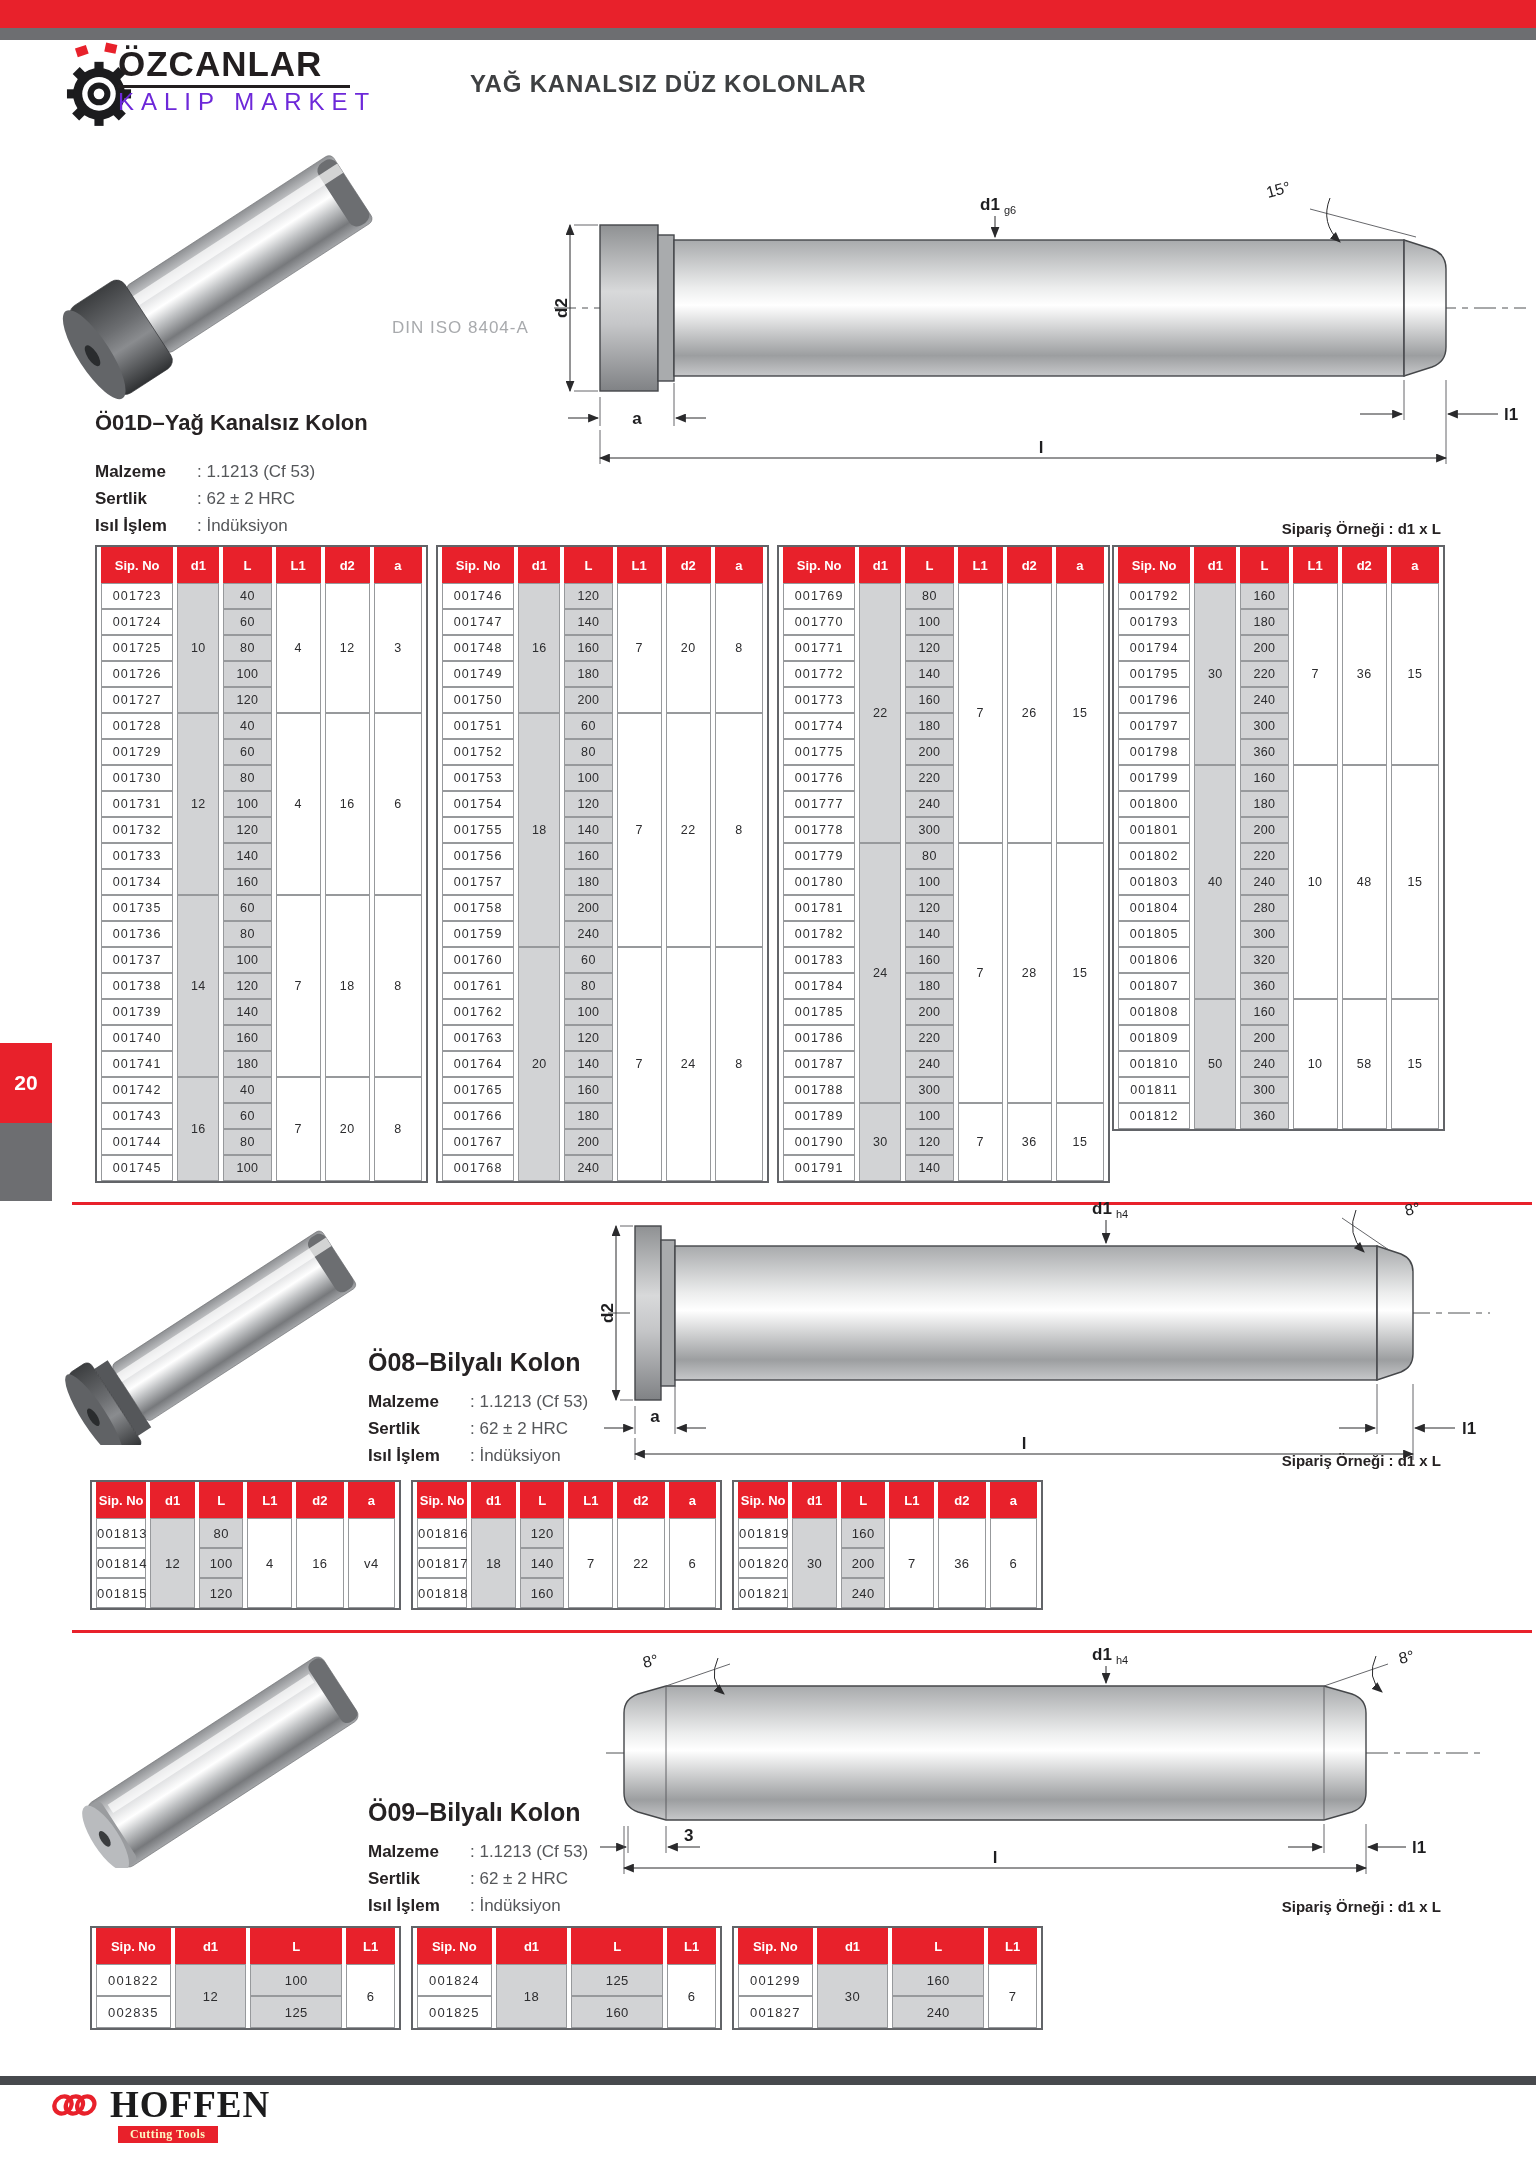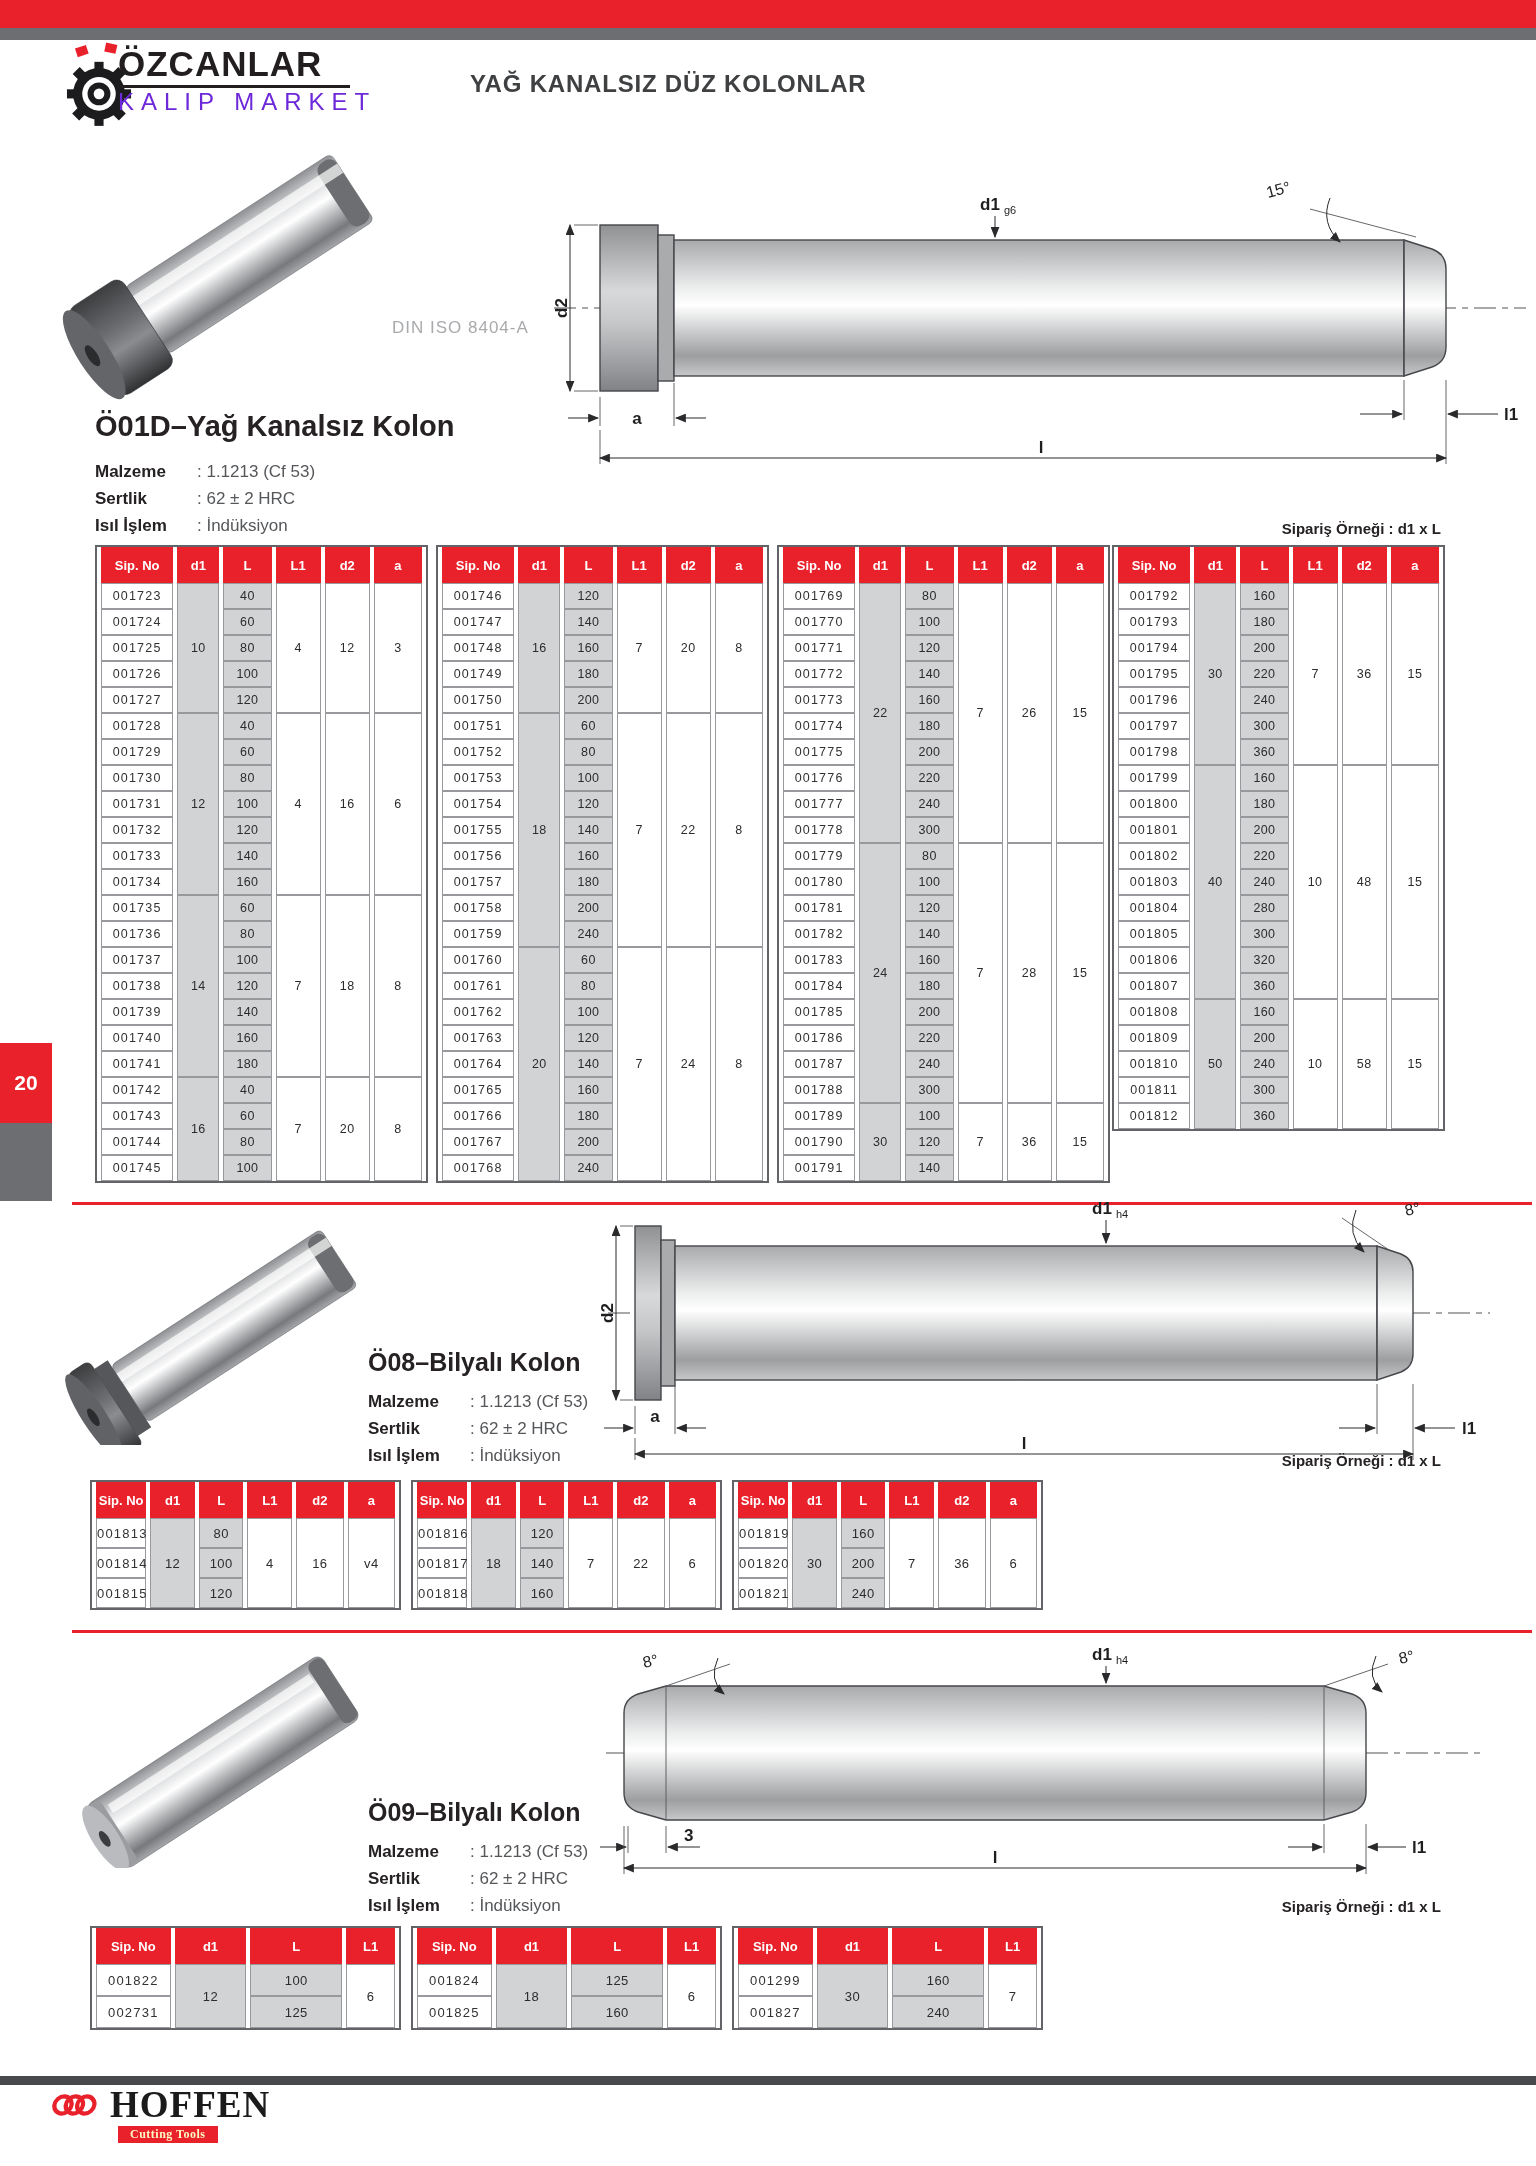--- a/index.html
+++ b/index.html
@@ -11,21 +11,21 @@
 
   .brand{left:118px;top:46px;}
   .brand-name{font-size:35px;font-weight:800;letter-spacing:1px;color:#221e1f;line-height:36px;}
   .brand-rule{width:232px;height:3px;background:#221e1f;margin-top:3px;}
   .brand-sub{font-size:24px;color:#6d28d9;letter-spacing:7px;}
   .page-title{left:470px;top:70px;font-size:24px;font-weight:bold;color:#3e4042;letter-spacing:0.8px;}
 
   .din{left:392px;top:318px;font-size:17px;color:#a8aaad;letter-spacing:1px;}
 
   .h1{font-weight:bold;color:#262223;}
-  .h1.s0{left:95px;top:410px;font-size:29px;}
+  .h1.s0{left:95px;top:410px;font-size:22px;}
   .h1.s1{left:368px;top:1348px;font-size:25px;}
   .h1.s2{left:368px;top:1798px;font-size:25px;}
 
   .specs{font-size:17px;line-height:27px;color:#55575a;}
   .specs b{display:inline-block;width:102px;color:#262223;}
   .specs.s0{left:95px;top:458px;}
   .specs.s1{left:368px;top:1388px;}
   .specs.s2{left:368px;top:1838px;}
 
   .order{width:400px;text-align:right;font-weight:bold;font-size:15px;color:#262223;}
@@ -1024,21 +1024,21 @@
             </tr>
           </thead>
           <tbody>
             <tr>
               <td class="sip">001822</td>
               <td class="g" rowspan="2">12</td>
               <td class="g">100</td>
               <td rowspan="2">6</td>
             </tr>
             <tr>
-              <td class="sip">002731</td>
+              <td class="sip">002835</td>
               <td class="g">125</td>
             </tr>
           </tbody>
         </table>
       </div>
     <div class="tslot row2" style="left:411px;top:1926px;width:307px;">
         <table class="dtable">
           <colgroup>
             <col style="width: 26%;">
             <col style="width: 25%;">

